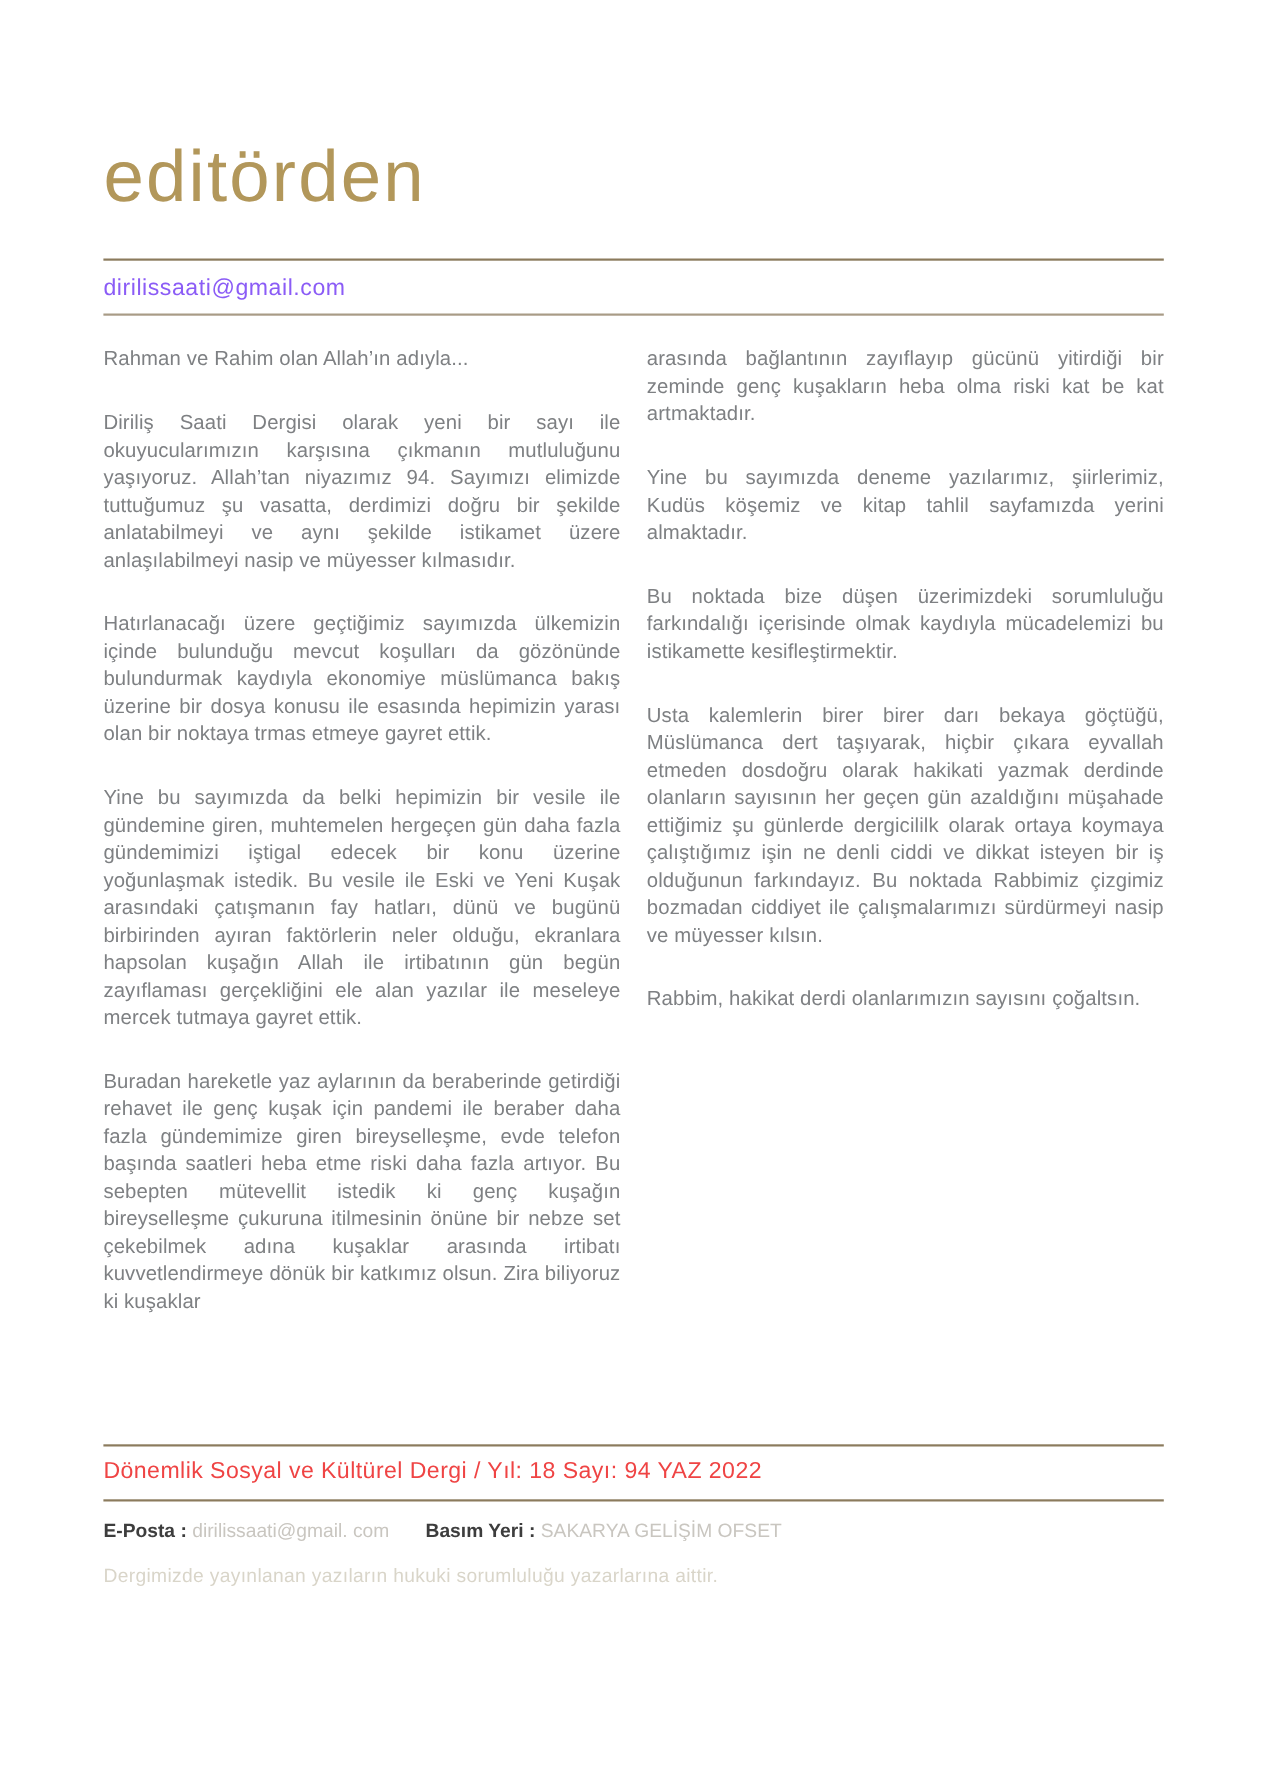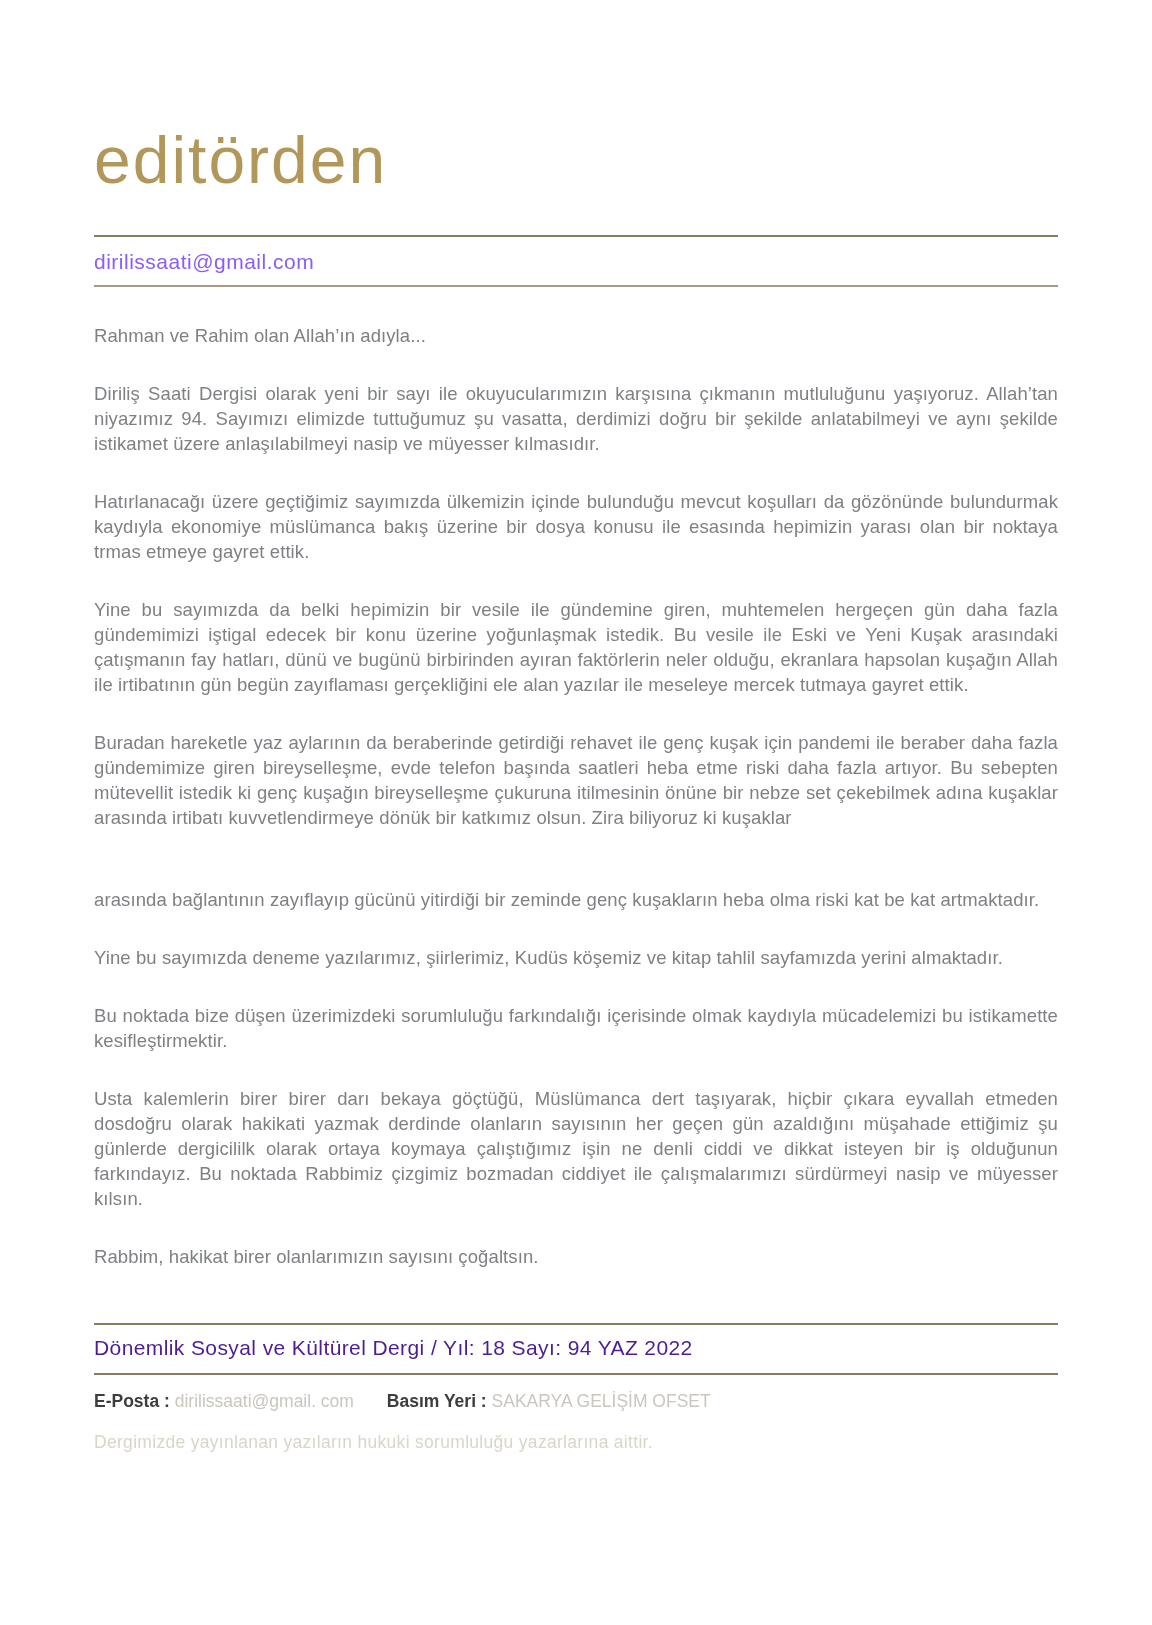--- a/index.html
+++ b/index.html
@@ -37,43 +37,42 @@
   .email-line {
     margin: 13px 0 11px 0;
     font-size: 21px;
     font-weight: 300;
     color: #8b5cf6;
     letter-spacing: 0.5px;
   }
   .content {
     display: flex;
     gap: 24px;
-    margin-top: 36px;
+    margin-top: 26px;
     height: 1000px;
     box-sizing: border-box;
-    flex-direction: column;
   }
   .col {
     flex: 1 1 0;
     min-width: 0;
   }
   .col p {
     margin: 0 0 33px 0;
     font-size: 18.5px;
     line-height: 25px;
     color: #7e8083;
     text-align: justify;
     letter-spacing: 0.1px;
   }
   .footer-issue {
     margin: 4px 0;
     padding: 7px 0 9px 0;
     font-size: 21px;
     font-weight: 300;
-    color: #4c1d95;
+    color: #ef4444;
     letter-spacing: 0.4px;
   }
   .footer-meta {
     margin-top: 13px;
     font-size: 17.5px;
     line-height: 27px;
   }
   .footer-meta .label {
     color: #3d3d3d;
     font-weight: bold;
@@ -112,21 +111,21 @@
       <p>Diriliş Saati Dergisi olarak yeni bir sayı ile okuyucularımızın karşısına çıkmanın mutluluğunu yaşıyoruz. Allah’tan niyazımız 94. Sayımızı elimizde tuttuğumuz şu vasatta, derdimizi doğru bir şekilde anlatabilmeyi ve aynı şekilde istikamet üzere anlaşılabilmeyi nasip ve müyesser kılmasıdır.</p>
       <p>Hatırlanacağı üzere geçtiğimiz sayımızda ülkemizin içinde bulunduğu mevcut koşulları da gözönünde bulundurmak kaydıyla ekonomiye müslümanca bakış üzerine bir dosya konusu ile esasında hepimizin yarası olan bir noktaya trmas etmeye gayret ettik.</p>
       <p>Yine bu sayımızda da belki hepimizin bir vesile ile gündemine giren, muhtemelen hergeçen gün daha fazla gündemimizi iştigal edecek bir konu üzerine yoğunlaşmak istedik. Bu vesile ile Eski ve Yeni Kuşak arasındaki çatışmanın fay hatları, dünü ve bugünü birbirinden ayıran faktörlerin neler olduğu, ekranlara hapsolan kuşağın Allah ile irtibatının gün begün zayıflaması gerçekliğini ele alan yazılar ile meseleye mercek tutmaya gayret ettik.</p>
       <p>Buradan hareketle yaz aylarının da beraberinde getirdiği rehavet ile genç kuşak için pandemi ile beraber daha fazla gündemimize giren bireyselleşme, evde telefon başında saatleri heba etme riski daha fazla artıyor. Bu sebepten mütevellit istedik ki genç kuşağın bireyselleşme çukuruna itilmesinin önüne bir nebze set çekebilmek adına kuşaklar arasında irtibatı kuvvetlendirmeye dönük bir katkımız olsun. Zira biliyoruz ki kuşaklar</p>
     </div>
     <div class="col">
       <p>arasında bağlantının zayıflayıp gücünü yitirdiği bir zeminde genç kuşakların heba olma riski kat be kat artmaktadır.</p>
       <p>Yine bu sayımızda deneme yazılarımız, şiirlerimiz, Kudüs köşemiz ve kitap tahlil sayfamızda yerini almaktadır.</p>
       <p>Bu noktada bize düşen üzerimizdeki sorumluluğu farkındalığı içerisinde olmak kaydıyla mücadelemizi bu istikamette kesifleştirmektir.</p>
       <p>Usta kalemlerin birer birer darı bekaya göçtüğü, Müslümanca dert taşıyarak, hiçbir çıkara eyvallah etmeden dosdoğru olarak hakikati yazmak derdinde olanların sayısının her geçen gün azaldığını müşahade ettiğimiz şu günlerde dergicililk olarak ortaya koymaya çalıştığımız işin ne denli ciddi ve dikkat isteyen bir iş olduğunun farkındayız. Bu noktada Rabbimiz çizgimiz bozmadan ciddiyet ile çalışmalarımızı sürdürmeyi nasip ve müyesser kılsın.</p>
-      <p>Rabbim, hakikat birer olanlarımızın sayısını çoğaltsın.</p>
+      <p>Rabbim, hakikat derdi olanlarımızın sayısını çoğaltsın.</p>
     </div>
   </div>
 
   <div class="footer">
     <hr class="rule dark">
     <div class="footer-issue">Dönemlik Sosyal ve Kültürel Dergi / Yıl: 18 Sayı: 94  YAZ 2022</div>
     <hr class="rule dark">
 
     <div class="footer-meta">
       <div class="meta-row">

